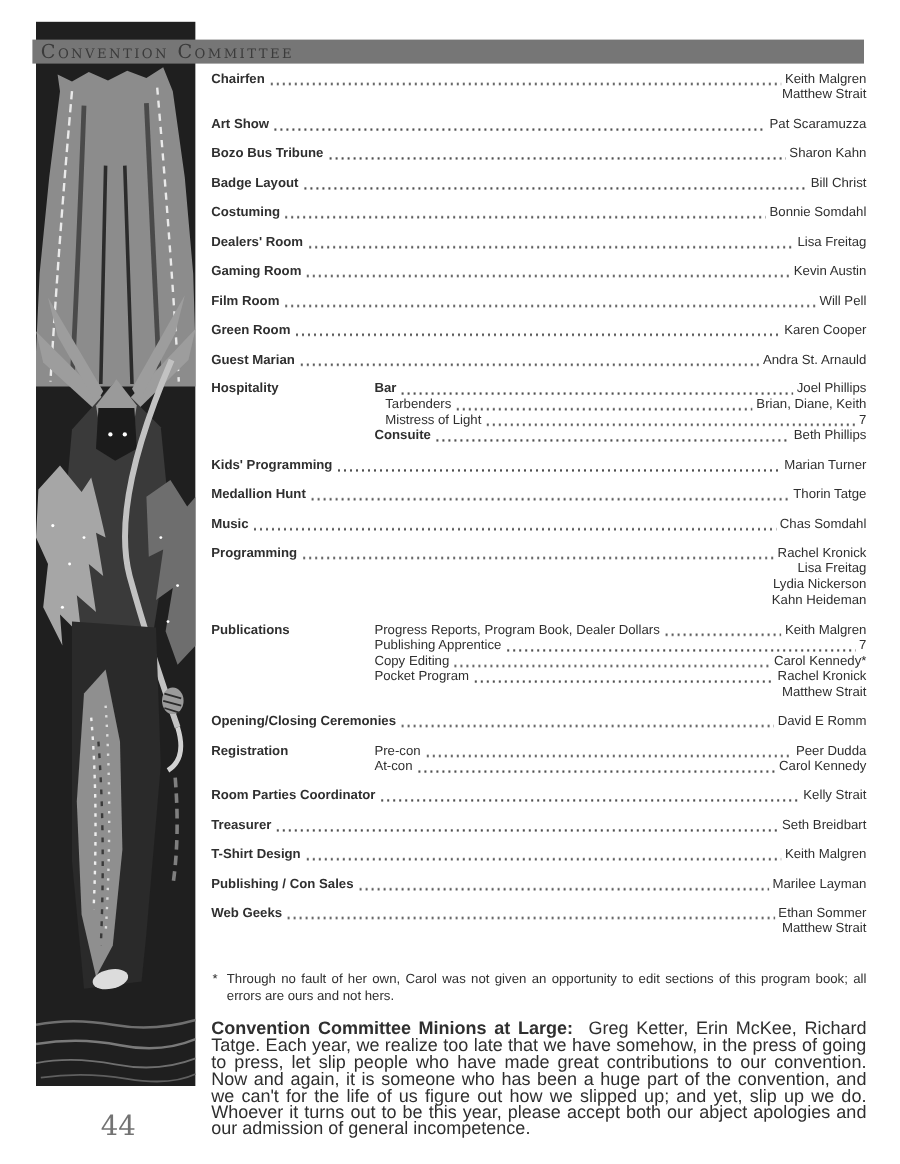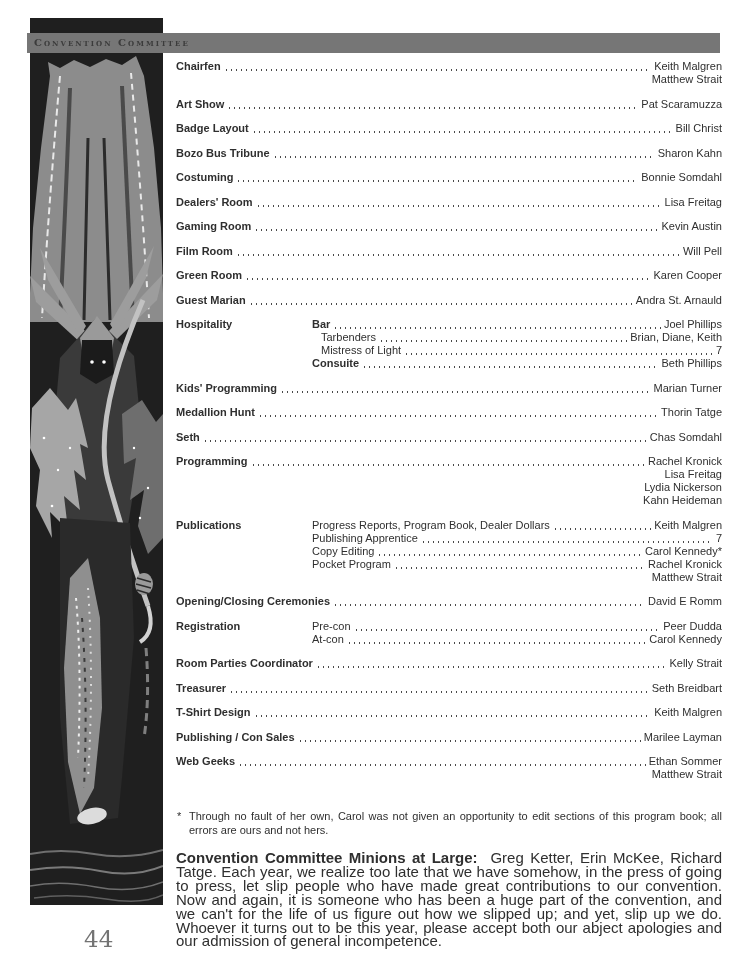--- a/index.html
+++ b/index.html
@@ -9,22 +9,22 @@
     font-family:"Liberation Sans", sans-serif; color:#2f2f2f;
   }
   
   .art { position:absolute; left:30px; top:18px; width:133px; height:887px; z-index:1; }
   
   .bar {
     position:absolute; left:27px; top:33px; width:693px; height:20px;
     background:#767676; z-index:3; display:flex; align-items:center; padding-left:7px;
   }
   .bar .bar-title {
-    font-family:"DejaVu Serif", serif; font-variant:small-caps; font-weight:bold;
-    font-size:10px; letter-spacing:2px; color:#3b3b3b; line-height:1;
+    font-family:"DejaVu Serif", serif; font-variant:small-caps; font-weight:normal;
+    font-size:16px; letter-spacing:2px; color:#3b3b3b; line-height:1;
   }
   
   .main { position:absolute; left:176px; top:60px; width:546px; z-index:2;
           font-size:11px; line-height:13px; }
   .entry { margin-bottom:11.5px; }
   .line { display:flex; align-items:baseline; }
   .line.nameonly { justify-content:flex-end; }
   .rolecell { font-weight:bold; white-space:nowrap; }
   .rolecell.fixed { width:136px; flex:none; font-weight:bold; }
   .sublabel { white-space:nowrap; }
@@ -134,30 +134,30 @@
     </div>
     <div class="entry">
       <div class="line">
         <span class="rolecell">Art Show</span>
         <span class="leader"></span>
         <span class="name">Pat Scaramuzza</span>
       </div>
     </div>
     <div class="entry">
       <div class="line">
+        <span class="rolecell">Bozo Bus Tribune</span>
+        <span class="leader"></span>
+        <span class="name">Sharon Kahn</span>
+      </div>
+    </div>
+    <div class="entry">
+      <div class="line">
         <span class="rolecell">Badge Layout</span>
         <span class="leader"></span>
         <span class="name">Bill Christ</span>
-      </div>
-    </div>
-    <div class="entry">
-      <div class="line">
-        <span class="rolecell">Bozo Bus Tribune</span>
-        <span class="leader"></span>
-        <span class="name">Sharon Kahn</span>
       </div>
     </div>
     <div class="entry">
       <div class="line">
         <span class="rolecell">Costuming</span>
         <span class="leader"></span>
         <span class="name">Bonnie Somdahl</span>
       </div>
     </div>
     <div class="entry">
@@ -232,21 +232,21 @@
     </div>
     <div class="entry">
       <div class="line">
         <span class="rolecell">Medallion Hunt</span>
         <span class="leader"></span>
         <span class="name">Thorin Tatge</span>
       </div>
     </div>
     <div class="entry">
       <div class="line">
-        <span class="rolecell">Seth</span>
+        <span class="rolecell">Music</span>
         <span class="leader"></span>
         <span class="name">Chas Somdahl</span>
       </div>
     </div>
     <div class="entry">
       <div class="line">
         <span class="rolecell">Programming</span>
         <span class="leader"></span>
         <span class="name">Rachel Kronick</span>
       </div>

